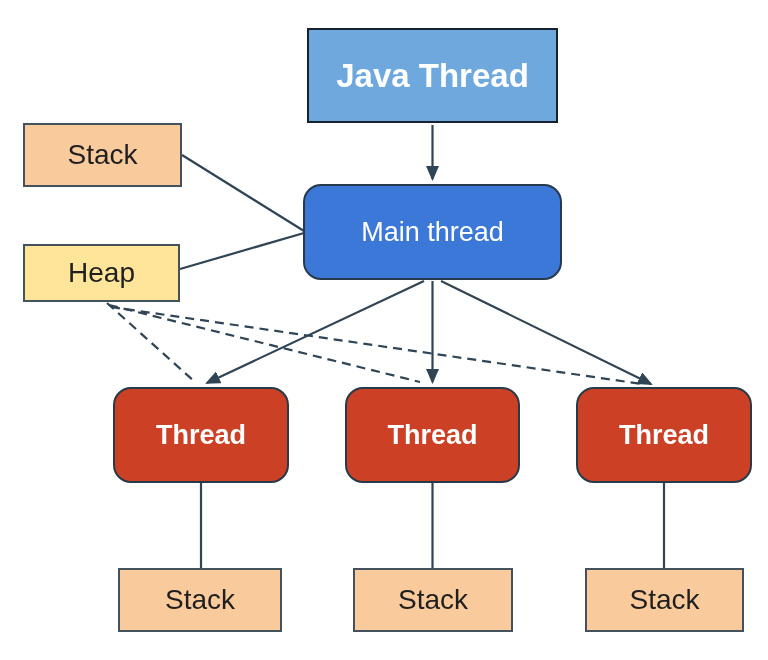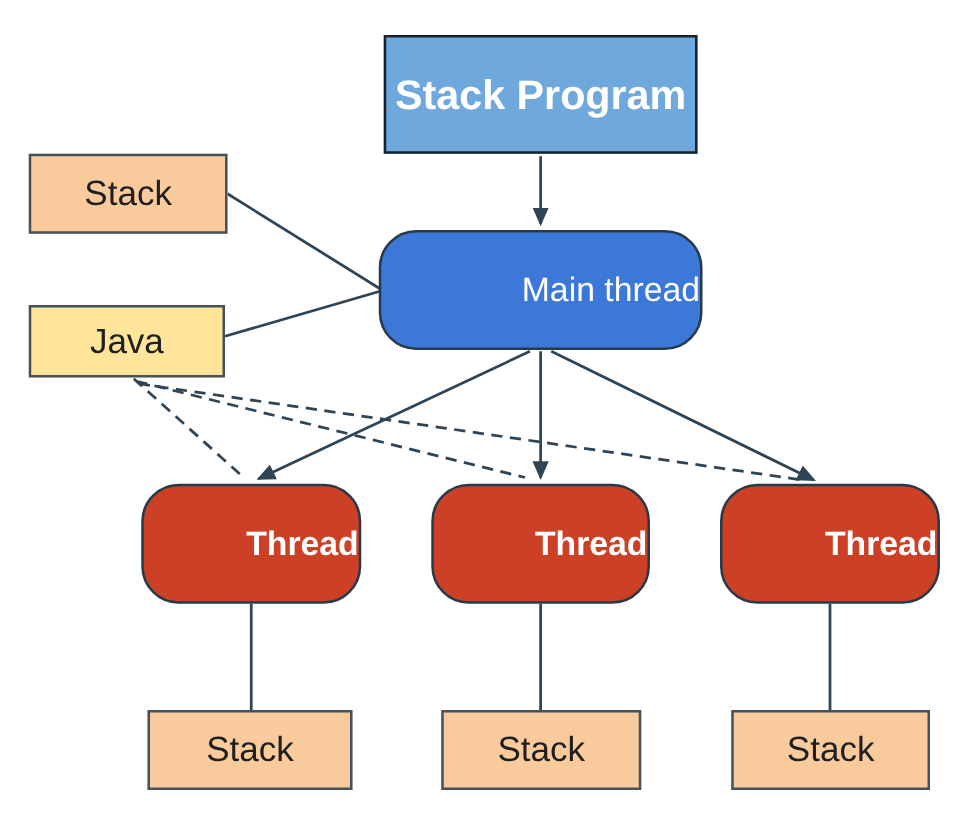--- a/index.html
+++ b/index.html
@@ -27,23 +27,22 @@
     text-align: center;
   }
   .rect {
     border: 2px solid var(--rect-border, #44525E);
     color: var(--text-dark, #1F1F1F);
     font-size: 28px;
     font-weight: 400;
   }
   .rounded {
     border: 2.5px solid var(--rounded-border, #273A49);
-    border-radius: 30px;
+    border-radius: 18px;
     color: var(--text-light, #ffffff);
-    justify-content: flex-end;
   }
   .java {
     left: 307px; top: 28px; width: 251px; height: 95px;
     background: var(--java-fill, #6FA8DC);
     border: 2.5px solid var(--java-border, #17222C);
     color: var(--text-light, #ffffff);
     font-size: 33px; font-weight: 700;
   }
   .main {
     left: 303px; top: 184px; width: 259px; height: 96px;
@@ -84,29 +83,29 @@
     <line x1="441" y1="281" x2="651" y2="384" marker-end="url(#arrow)"></line>
     <line class="dashed" x1="107" y1="303" x2="195" y2="382"></line>
     <line class="dashed" x1="109" y1="305" x2="420" y2="382"></line>
     <line class="dashed" x1="111" y1="307" x2="642" y2="384"></line>
     <line x1="201" y1="483" x2="201" y2="568"></line>
     <line x1="432.5" y1="483" x2="432.5" y2="568"></line>
     <line x1="664" y1="483" x2="664" y2="568"></line>
   </svg>
 
   <div class="node java">
-    <span>Stack Program</span>
+    <span>Java Thread</span>
   </div>
 
   <div class="node rect stack stackL">
     <span>Stack</span>
   </div>
 
   <div class="node rect heap">
-    <span>Java</span>
+    <span>Heap</span>
   </div>
 
   <div class="node rounded main">
     <span>Main thread</span>
   </div>
 
   <div class="node rounded thread t1">
     <span>Thread</span>
   </div>
 

